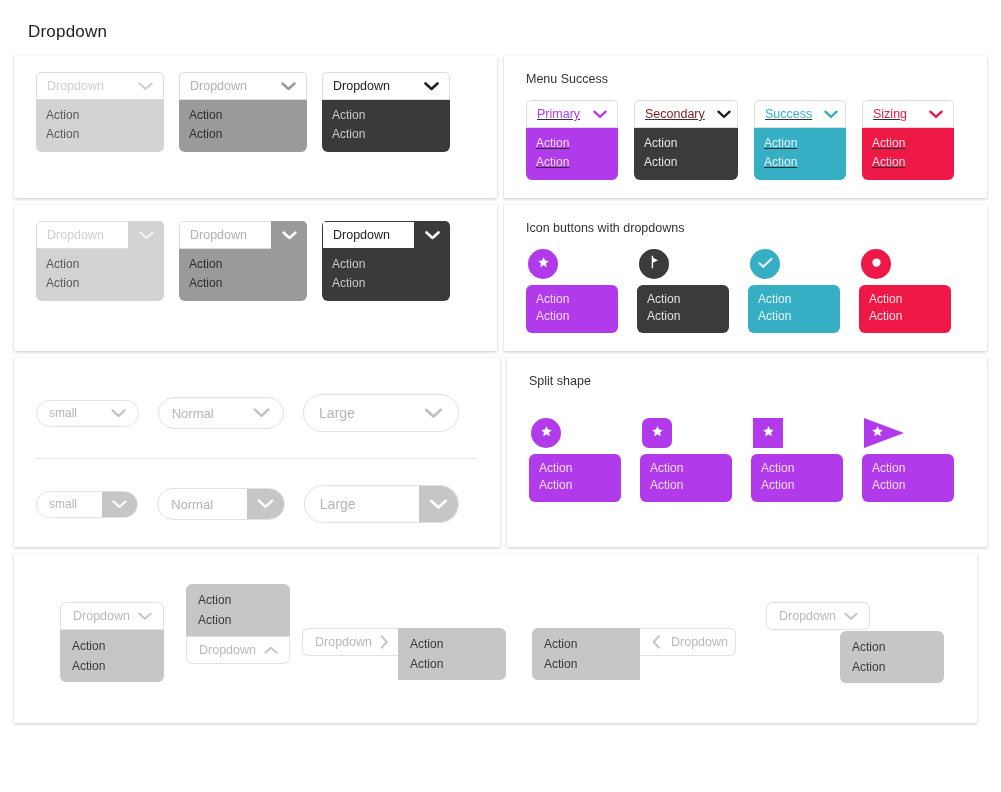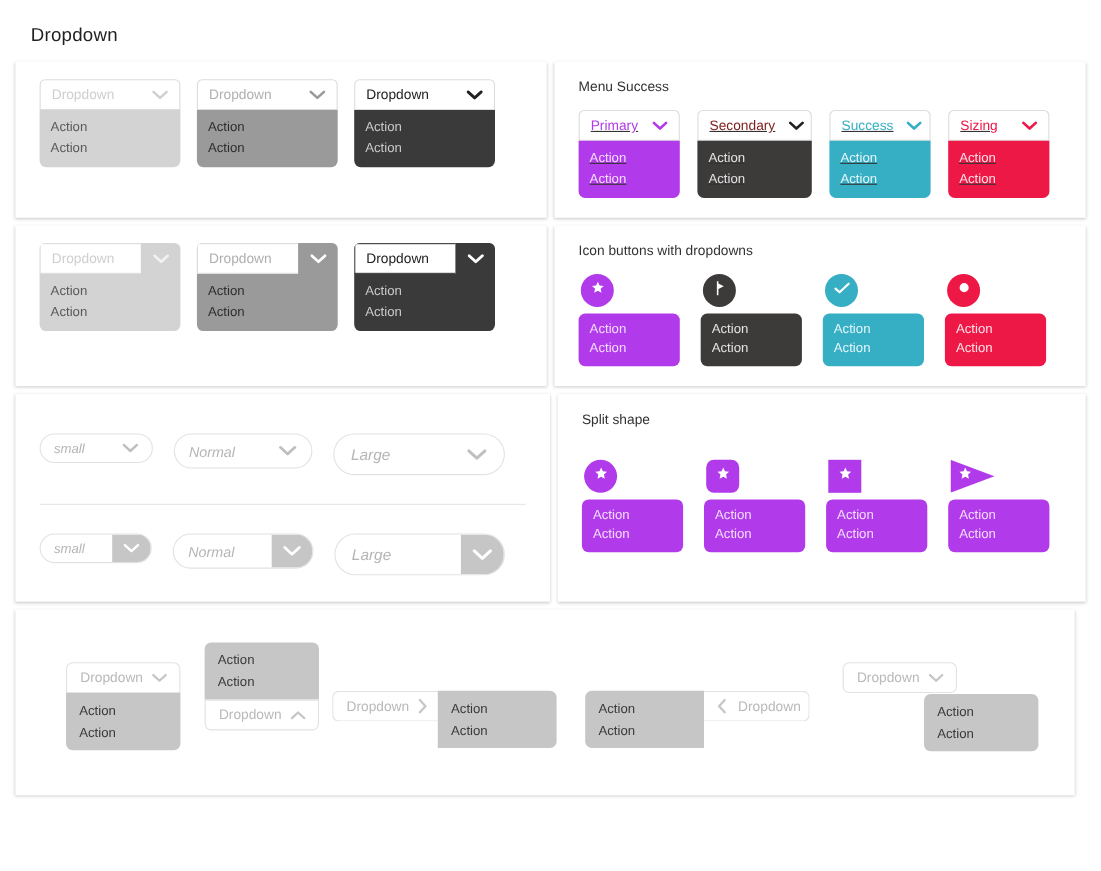--- a/index.html
+++ b/index.html
@@ -80,21 +80,21 @@
   .icon-sq { border-radius:0; }
   .icon-rsq { border-radius:7px; }
   .icon-flag {
     width:40px; height:30px; border-radius:0;
     clip-path:polygon(0 0, 100% 50%, 0 100%);
     justify-content:flex-start; padding-left:7px;
   }
   .icon-menu { width:92px; border-radius:6px; padding:6px 10px 8px 10px; font-size:12px; line-height:17px;}
 
   
-  .size-row { display:flex; align-items:flex-start;font-style:italic; }
+  .size-row { display:flex; align-items:center; }
   .size-box {
     display:flex; align-items:center; justify-content:space-between;
     border:1px solid #e2e2e2; background:#fff; border-radius:22px;
     color:#b5b5b5; margin-right:19px;
   }
   .size-small { width:104px; height:27px; padding:0 12px; font-size:12px; }
   .size-normal { width:128px; height:32px; padding:0 13px; font-size:13px; }
   .size-large { width:158px; height:38px; padding:0 15px; font-size:14px; }
   .divider { height:1px; background:#e6e6e6; margin:26px 0 26px 0; }
 

